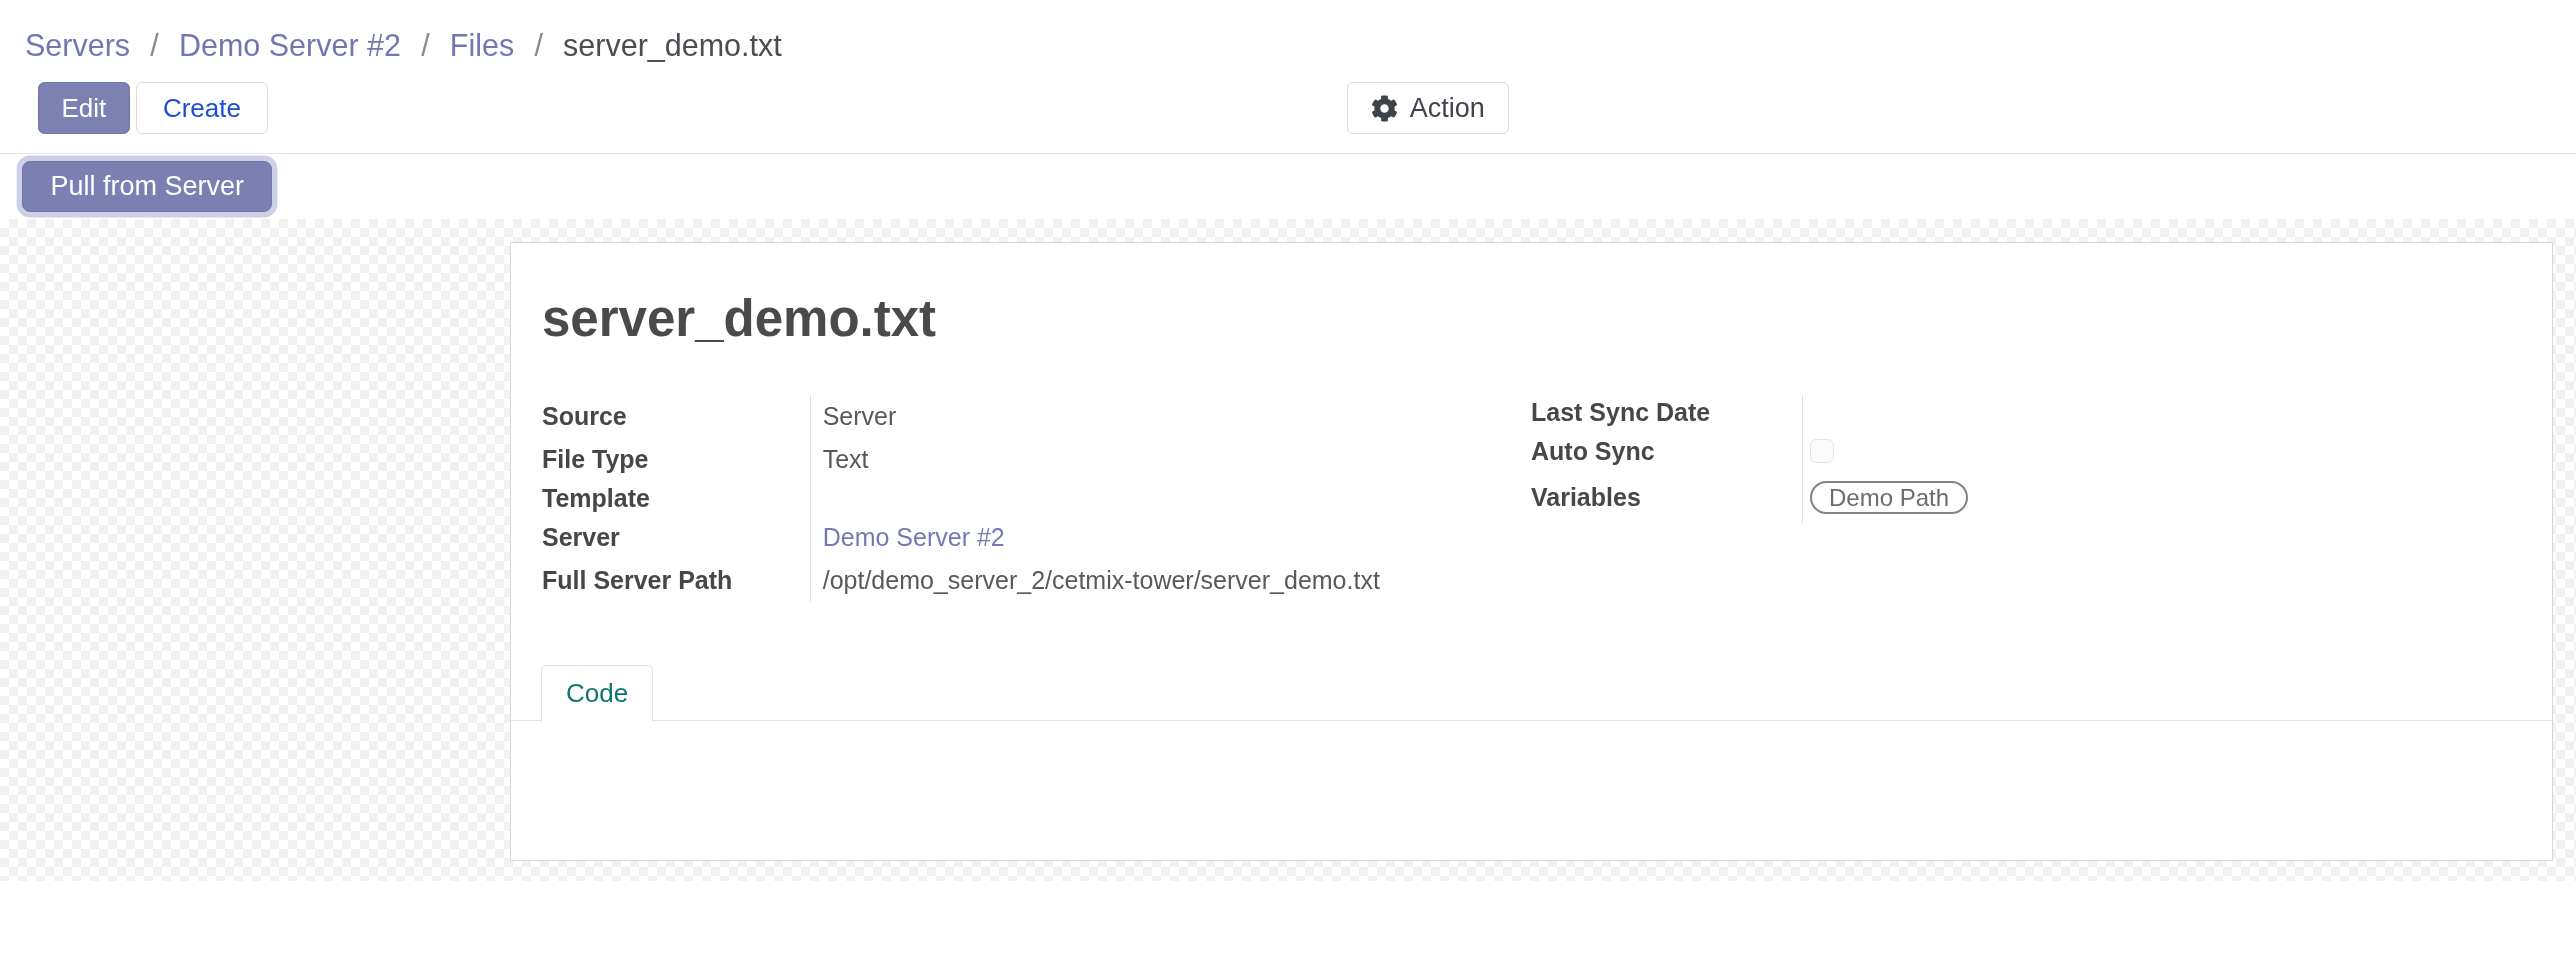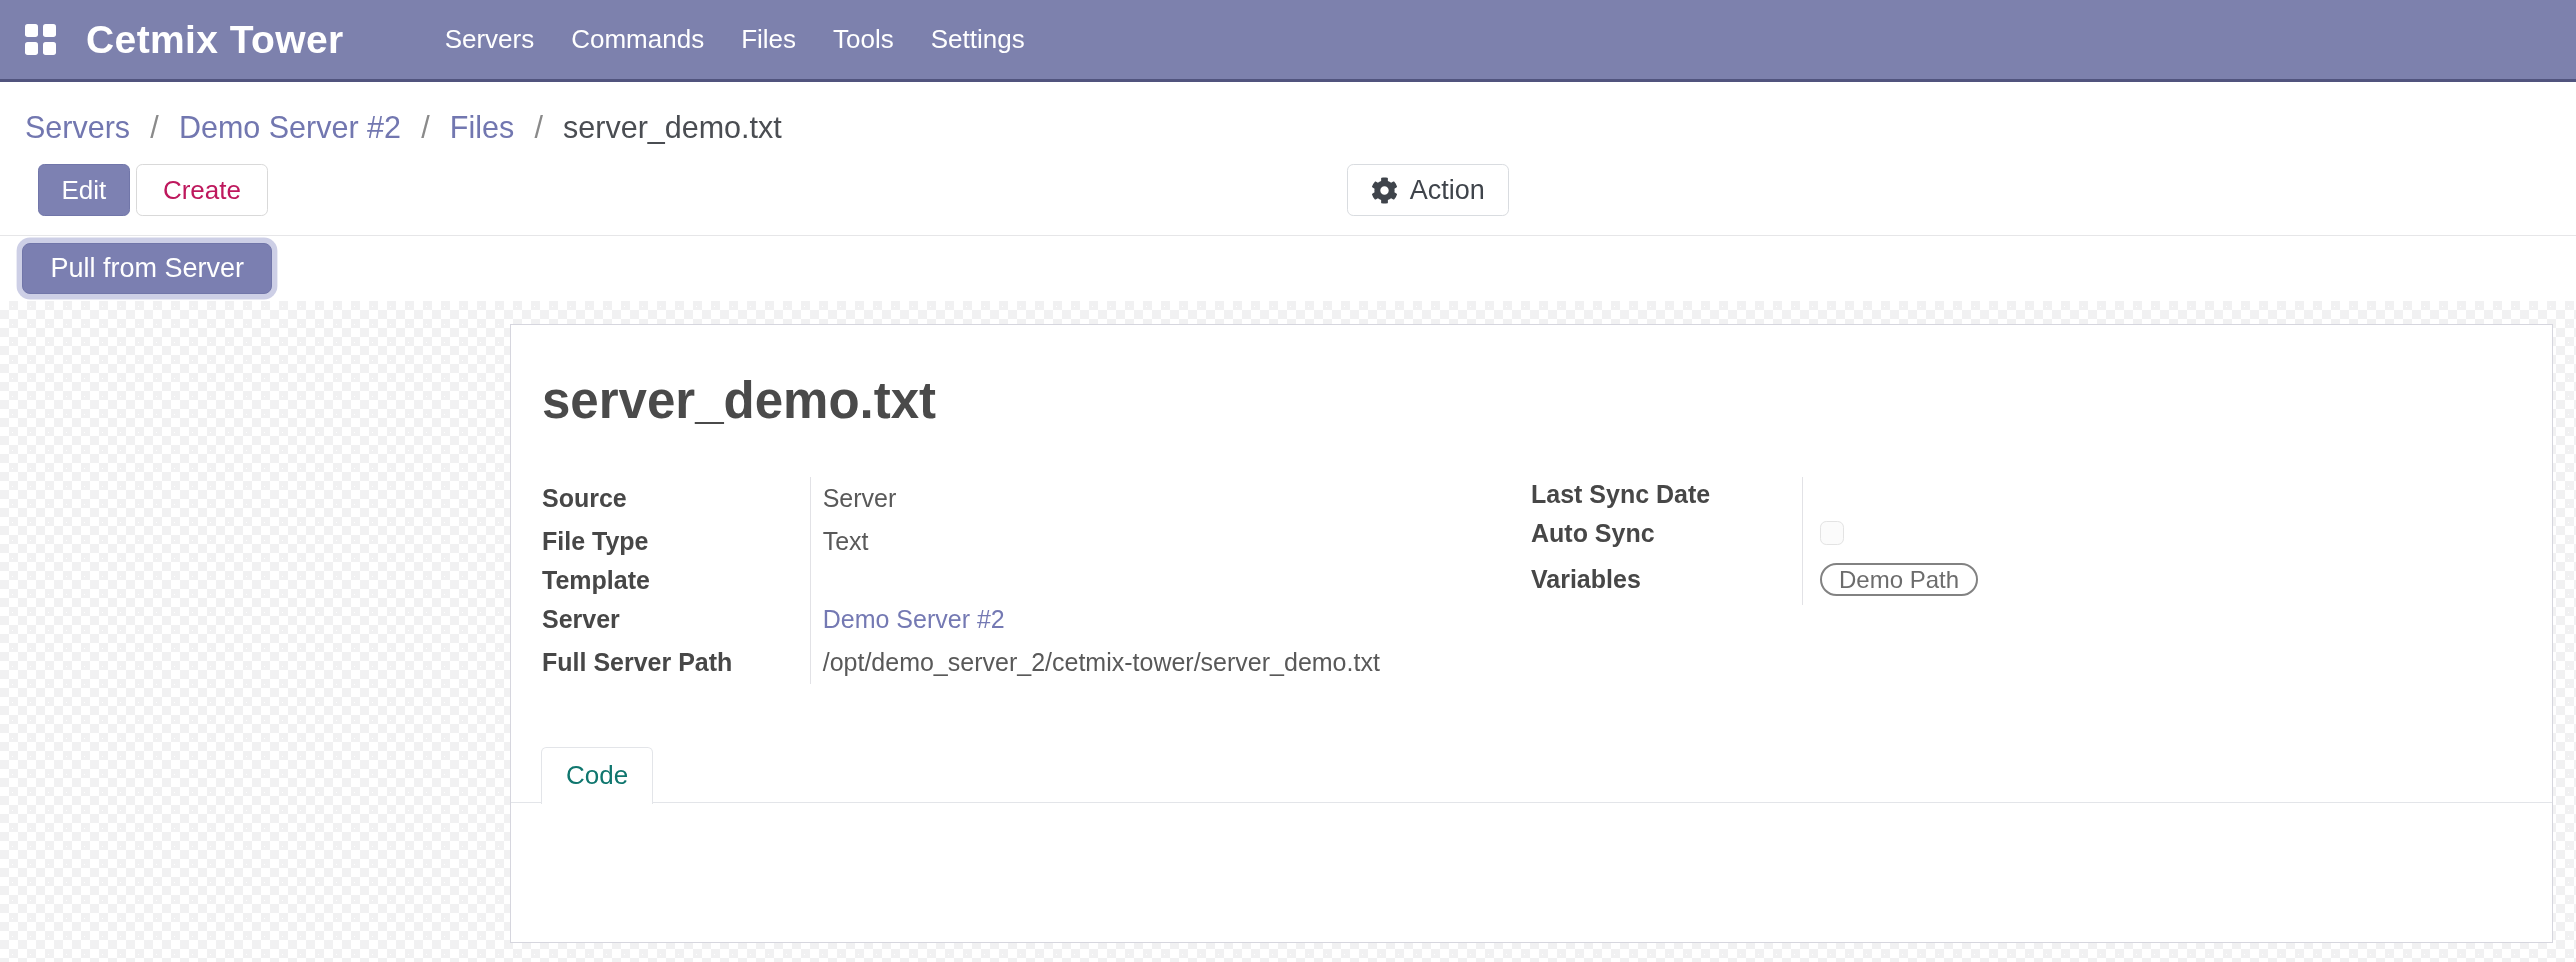--- a/index.html
+++ b/index.html
@@ -34,21 +34,21 @@
   .breadcrumb { font-size: 30.5px; line-height: 34px; }
   .breadcrumb a { color: #7277b0; text-decoration: none; cursor: pointer; }
   .breadcrumb .sep { color: #8a8a8a; margin: 0 11.7px; }
   .breadcrumb .current { color: #4a4d52; }
 
   .button-row { position: relative; margin-top: 20px; height: 52px; display: flex; }
   .btn {
     font-family: "Liberation Sans", sans-serif;
     height: 52px; font-size: 26px; border-radius: 6.3px; cursor: pointer;
     display: inline-flex; align-items: center; justify-content: center;
-    padding: 0 22.4px; background: #ffffff; border: 1.8px solid #d9d9d9; color: #be185d;
+    padding: 0 22.4px; background: #ffffff; border: 1.8px solid #d9d9d9; color: #1d4ed8;
   }
   .btn.primary { background: #7d81b2; border-color: #7176a9; color: #ffffff; margin-left: 13px; }
   .btn-create { margin-left: 6.3px; padding: 0 26px; }
   .btn-action {
     position: absolute; left: 1322px; top: 0; border-color: #d9dce0; color: #3f444b;
     padding: 0 23px; gap: 11.7px; font-size: 27px;
   }
   .btn-action svg { display: block; }
 
   
@@ -93,21 +93,21 @@
     display: flex; align-items: center;
     font-size: 25px; font-weight: 700; color: #474747; padding-right: 10.8px;
   }
   .group-left  .field-label { width: 268px; }
   .group-right .field-label { width: 271px; }
   .field-value {
     flex: 1; display: flex; align-items: center;
     border-left: 1.8px solid #e2e2e6; font-size: 25px; color: #595959;
   }
   .group-left  .field-value { padding-left: 11.7px; }
-  .group-right .field-value { padding-left: 17px; }
+  .group-right .field-value { padding-left: 7px; }
   .field-value a { color: #7479b3; text-decoration: none; cursor: pointer; }
 
   .checkbox {
     width: 24px; height: 24px; background: #fbfbfb;
     border: 1.8px solid #e3e3e3; border-radius: 6.3px; cursor: pointer;
   }
   .tag-pill {
     display: inline-flex; align-items: center; height: 33px; padding: 0 17px;
     border: 2.7px solid #828282; border-radius: 19px; color: #6c6c6c; font-size: 24px;
     white-space: nowrap;
@@ -124,36 +124,20 @@
     border-radius: 5.4px 5.4px 0 0; margin-bottom: -1.8px;
     font-size: 26px; color: #0f766e; cursor: pointer;
   }
   .tab-content { height: 99px; background: #ffffff; }
 </style>
 </head>
 <body>
 
 <div class="screen">
 
-  <header class="navbar">
-    <div class="apps-icon">
-      <i></i>
-        <i></i>
-        <i></i>
-        <i></i>
-    </div>
-    <div class="brand">Cetmix Tower</div>
-    <nav class="nav-menu">
-      <a>Servers</a>
-      <a>Commands</a>
-      <a>Files</a>
-      <a>Tools</a>
-      <a>Settings</a>
-    </nav>
-  </header>
 
   <div class="control-panel">
     <div class="breadcrumb">
       <a>Servers</a>
       <span class="sep">/</span>
       <a>Demo Server #2</a>
       <span class="sep">/</span>
       <a>Files</a>
       <span class="sep">/</span>
       <span class="current">server_demo.txt</span>

